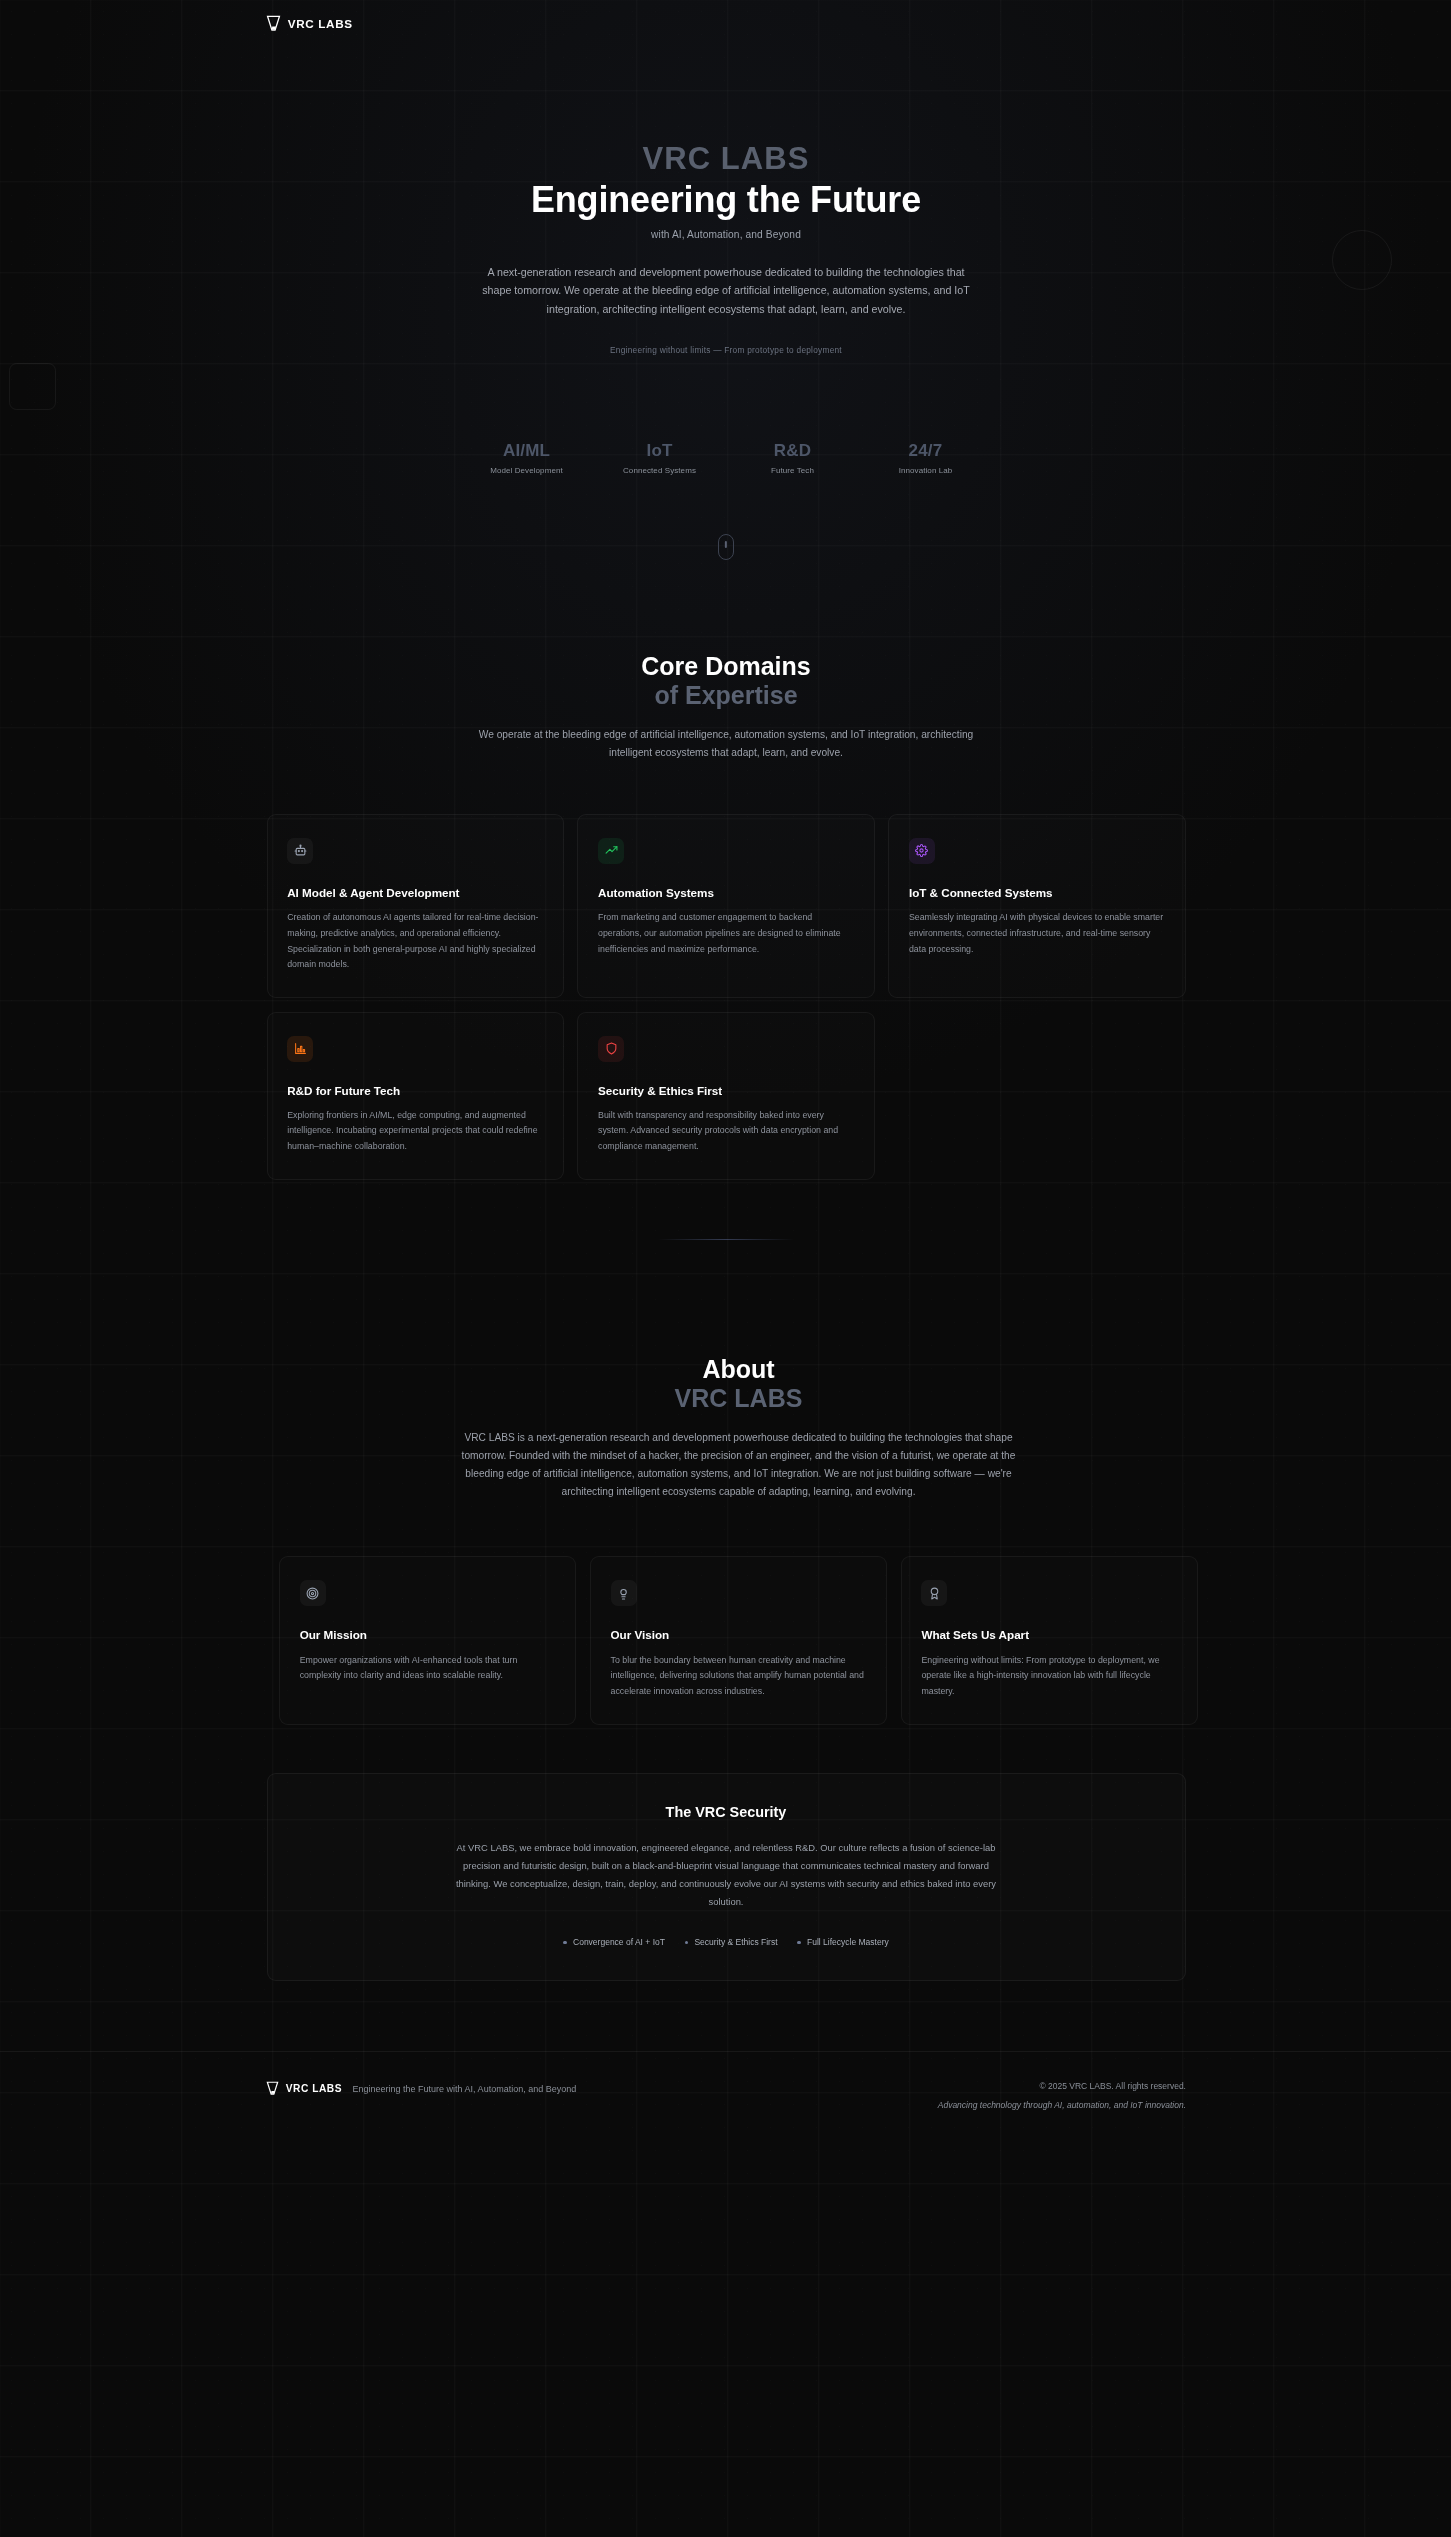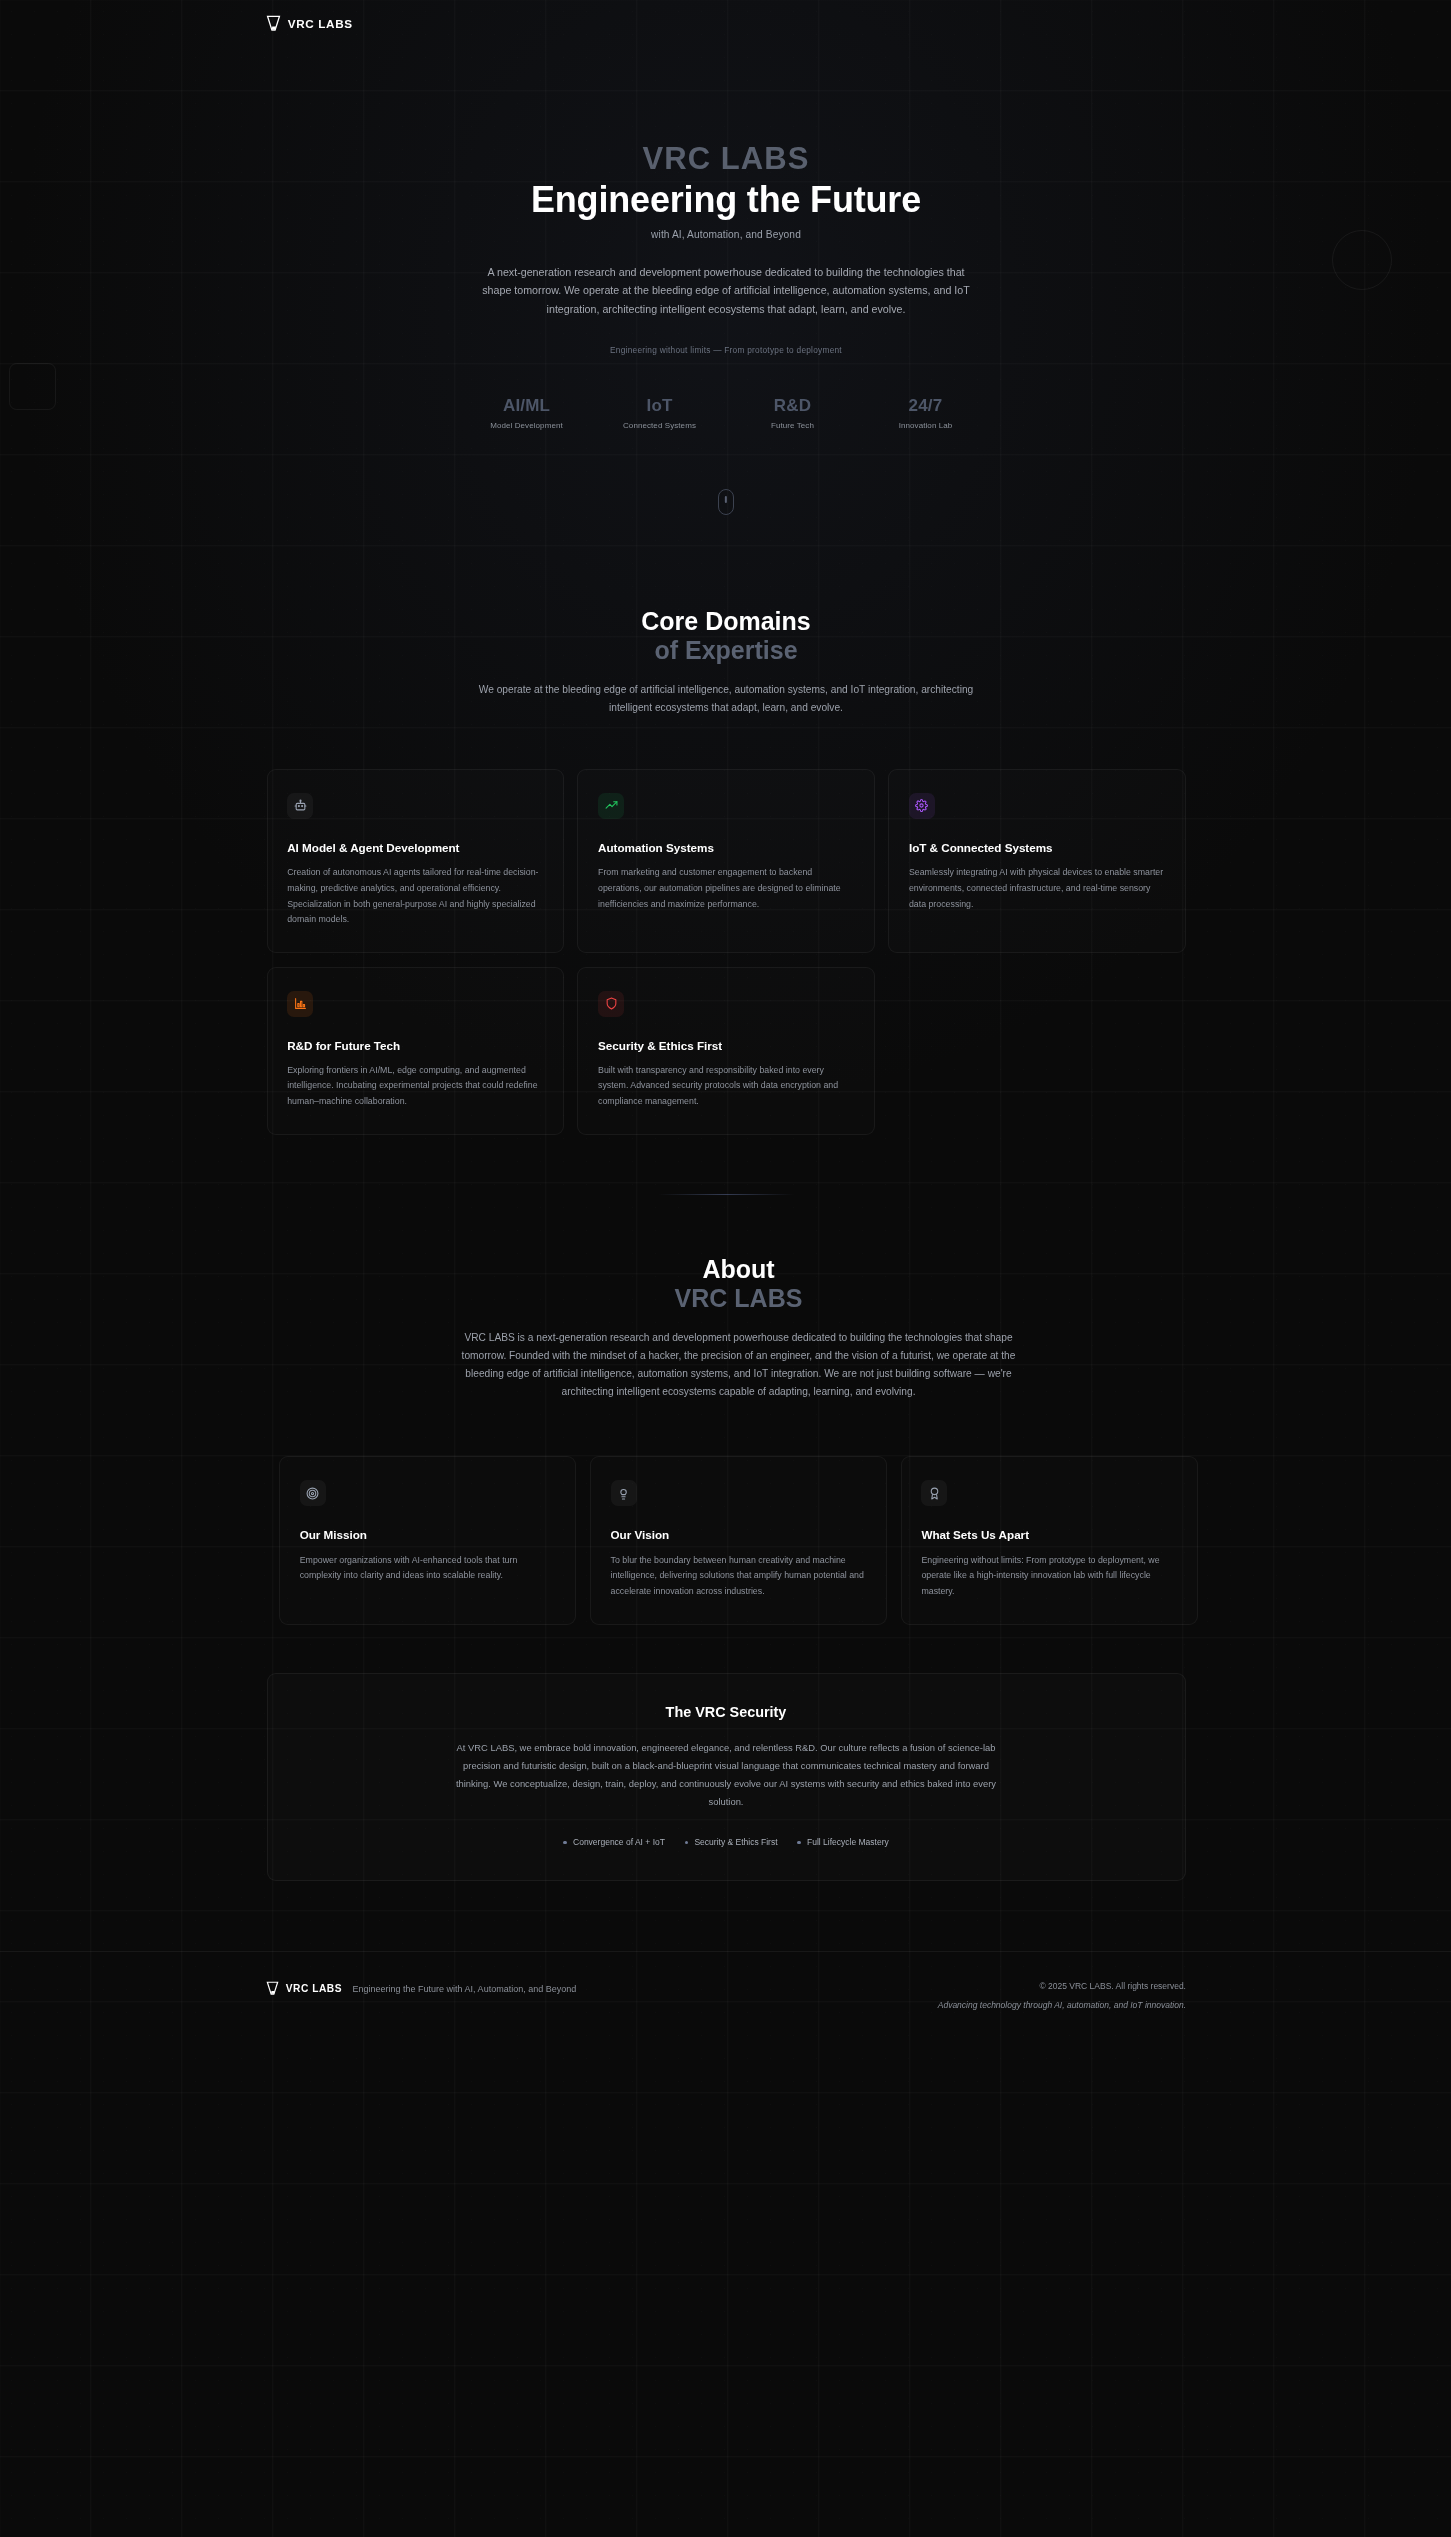--- a/index.html
+++ b/index.html
@@ -56,21 +56,21 @@
     letter-spacing:-0.005em; margin-top:4.5px; line-height:1.12;
   }
   .hero-sub{ font-size:10.2px; color:#9aa0ab; margin-top:8.3px; letter-spacing:.01em;}
   .hero-desc{
     width:499px; margin:23.4px auto 0; font-size:10.7px; line-height:1.72;
     color:#a4a8b1;
   }
   .hero-tag{ margin-top:27px; font-size:8.3px; color:#6b7280; letter-spacing:.03em;}
   .stats{ margin-top:41px; display:flex; justify-content:center; gap:0; }
   .stat{ width:133px; text-align:center; }
-  .stat-val{ font-size:17px; font-weight:700; color:#4d5costs; color:#4d5668; letter-spacing:.01em;}
+  .stat-val{ font-size:17px; font-weight:700; color:#4d5costs; color:#4d5668; letter-spacing:.01em;margin-top:45px;}
   .stat-label{ margin-top:5.3px; font-size:8px; color:#8a9099; letter-spacing:.01em;}
   .mouse{
     margin:59px auto 0; width:16.6px; height:26px; border:1.1px solid #3c4250;
     border-radius:9px; position:relative;
   }
   .mouse:after{
     content:""; position:absolute; left:50%; top:5.3px; transform:translateX(-50%);
     width:2.3px; height:6.8px; border-radius:1.5px; background:#5a6172;
   }
 
@@ -255,21 +255,21 @@
         </div>
         <div class="card-title">Security &amp; Ethics First</div>
         <p class="card-desc">Built with transparency and responsibility baked into every system. Advanced security protocols with data encryption and compliance management.</p>
       </div>
 
     </div>
   </section>
 
   <div class="divider" style="margin-top:59px;"></div>
 
-  <section class="sec" style="margin-top:60px;padding-left:25px;">
+  <section class="sec" style="margin-top:115px;padding-left:25px;">
     <div class="sec-head">
       <div class="sec-t1">About</div>
       <div class="sec-t2">VRC LABS</div>
       <p class="sec-desc" style="width:575px;">VRC LABS is a next-generation research and development powerhouse dedicated to building the technologies that shape tomorrow. Founded with the mindset of a hacker, the precision of an engineer, and the vision of a futurist, we operate at the bleeding edge of artificial intelligence, automation systems, and IoT integration. We are not just building software — we're architecting intelligent ecosystems capable of adapting, learning, and evolving.</p>
     </div>
 
     <div class="cards" style="margin-top:56px;">
 
       <div class="card">
         <div class="card-icon" id="ai0" style="color: rgb(154, 163, 178); background: rgba(255, 255, 255, 0.043);">

